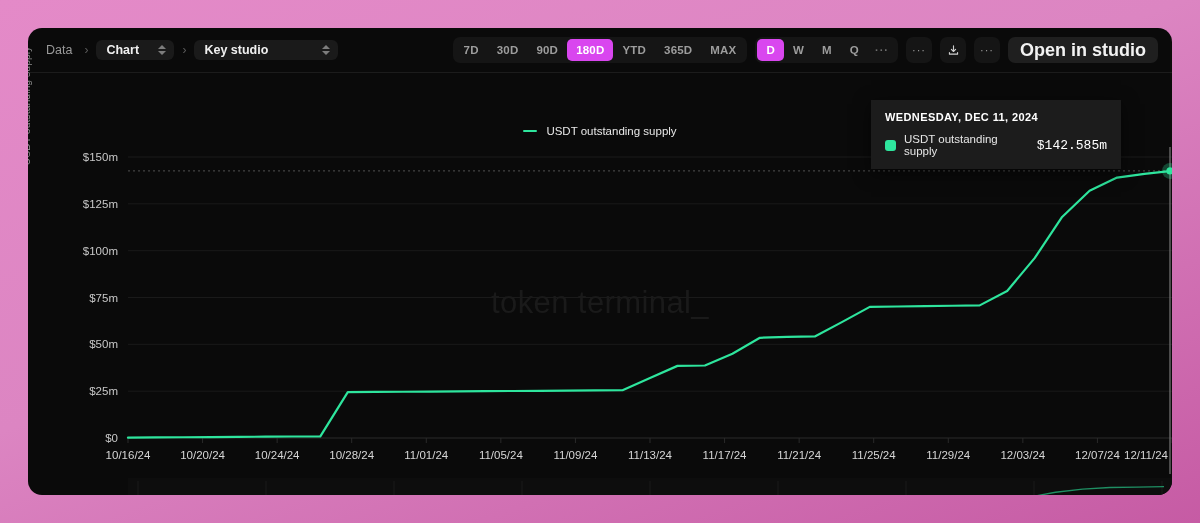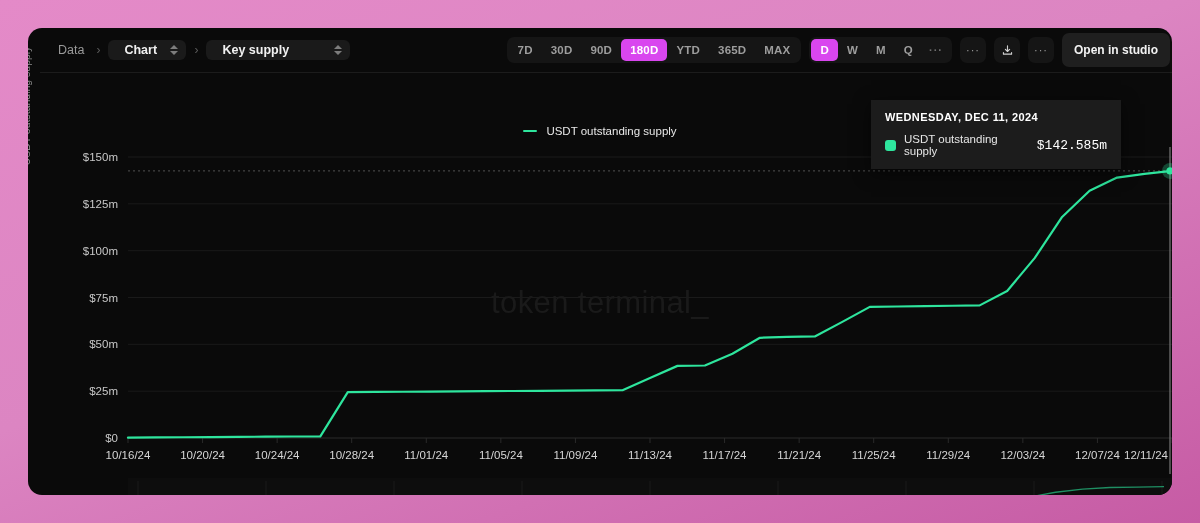--- a/index.html
+++ b/index.html
@@ -18,36 +18,36 @@
     position: absolute;
     left: 28px; top: 28px;
     width: 1144px; height: 467px;
     background: #0a0a0a;
     border-radius: 14px;
     overflow: hidden;
   }
 
   
   .toolbar {
-    position: absolute; left: 12px; top: 0;
+    position: absolute; left: 0; top: 0;
     width: 100%; height: 45px;
     display: flex; align-items: center;
     padding: 0 14px;
     border-bottom: 1px solid #1c1c1c;
   }
   .breadcrumb { display: flex; align-items: center; gap: 8px; }
   .bc-root {
     color: #9a9a9a; font-size: 12.5px;
     padding: 0 4px;
   }
   .bc-sep { color: #5c5c5c; font-size: 12px; line-height: 1; }
   .bc-select {
     display: flex; align-items: center; gap: 10px;
     background: #1a1a1a; border-radius: 6px;
-    height: 20px; padding: 0 8px 0 16px;
+    height: 20px; padding: 0 8px 0 10px;
     color: #f0f0f0; font-size: 12.5px; font-weight: 600;
   }
   .bc-select.wide { min-width: 144px; justify-content: space-between; }
   .bc-select.med { min-width: 78px; justify-content: space-between; }
   .updown { display: inline-block; width: 8px; height: 14px; position: relative; opacity: .55; }
   .updown::before, .updown::after {
     content: ""; position: absolute; left: 0;
     border-left: 4px solid transparent; border-right: 4px solid transparent;
   }
   .updown::before { top: 2px; border-bottom: 4px solid #cfcfcf; }
@@ -70,24 +70,24 @@
   .seg-btn.active { background: #d946ef; color: #ffffff; }
   .seg-btn.dots { color: #6e6e6e; letter-spacing: 1px; padding: 0 7px; font-size: 11px; }
 
   .iconbtn {
     width: 26px; height: 26px;
     background: #151515; border-radius: 7px;
     display: flex; align-items: center; justify-content: center;
     color: #9d9d9d; font-size: 11px; letter-spacing: 1px;
   }
   .studio-btn {
-    height: 34px; padding: 0 12px;
+    height: 26px; padding: 0 12px;
     background: #1f1f1f; border-radius: 7px;
     display: flex; align-items: center;
-    color: #f2f2f2; font-size: 12px; font-weight: 600;
+    color: #f2f2f2; font-size: 18px; font-weight: 600;
     white-space: nowrap;
   }
 
   
   .plot-wrap { position: absolute; left: 0; top: 45px; width: 100%; height: 422px; }
 
   .legend {
     position: absolute; left: 0; top: 52px; width: 100%;
     display: flex; align-items: center; justify-content: center; gap: 9px;
   }
@@ -147,21 +147,21 @@
 
     <div class="breadcrumb">
       <span class="bc-root">Data</span>
       <span class="bc-sep">›</span>
       <span class="bc-select med">
         <span>Chart</span>
         <span class="updown"></span>
       </span>
       <span class="bc-sep">›</span>
       <span class="bc-select wide">
-        <span>Key supply</span>
+        <span>Key studio</span>
         <span class="updown"></span>
       </span>
     </div>
 
     <div class="toolbar-right">
 
       <div class="seg">
         <span class="seg-btn">7D</span>
         <span class="seg-btn">30D</span>
         <span class="seg-btn">90D</span>

